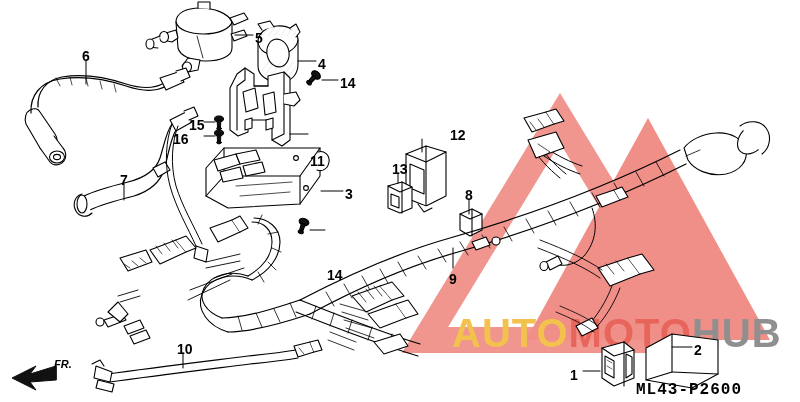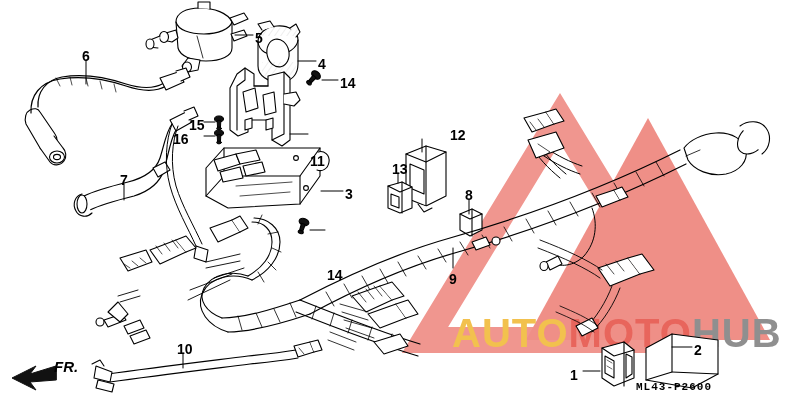--- a/index.html
+++ b/index.html
@@ -16,27 +16,27 @@
   #wm{z-index:2;}
   .cal{
     position:absolute;z-index:4;
     font-family:"Liberation Sans",sans-serif;
     font-size:14px;font-weight:700;color:#000;
     line-height:1;white-space:nowrap;
   }
   .pn{
     position:absolute;z-index:4;
     font-family:"Liberation Mono",monospace;
-    font-size:11px;font-weight:700;color:#000;
+    font-size:16px;font-weight:700;color:#000;
     letter-spacing:1px;white-space:nowrap;
   }
   .fr{
     position:absolute;z-index:4;
     font-family:"Liberation Sans",sans-serif;
-    font-size:15px;font-weight:700;font-style:italic;color:#000;
+    font-size:11px;font-weight:700;font-style:italic;color:#000;
     white-space:nowrap;
   }
 </style>
 </head>
 <body>
 
 <div id="stage">
 
   <svg id="wm" viewBox="0 0 800 402">
 

